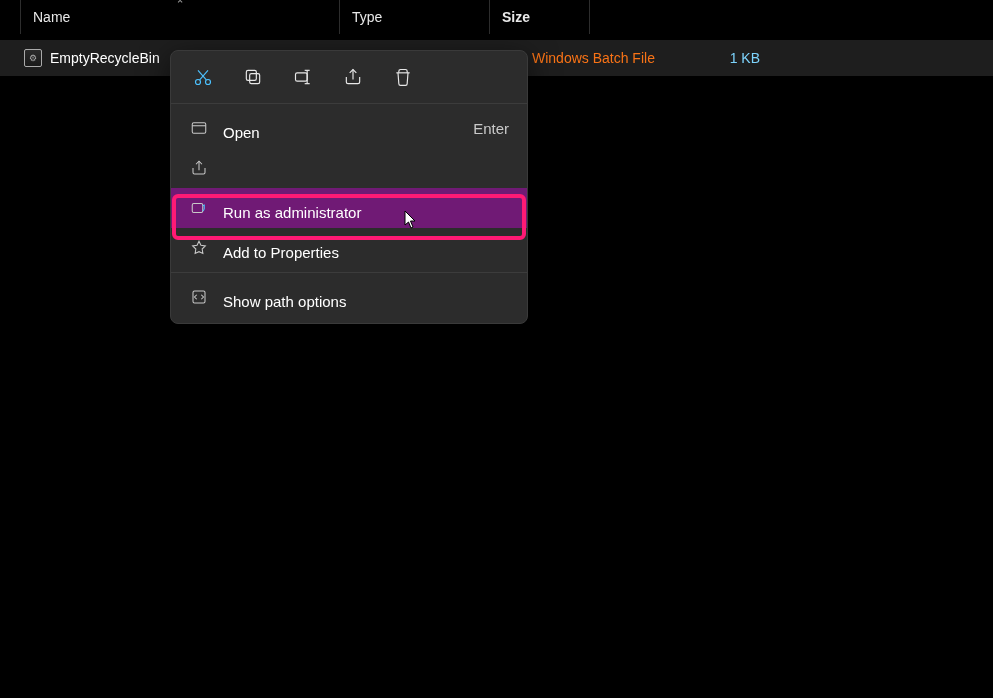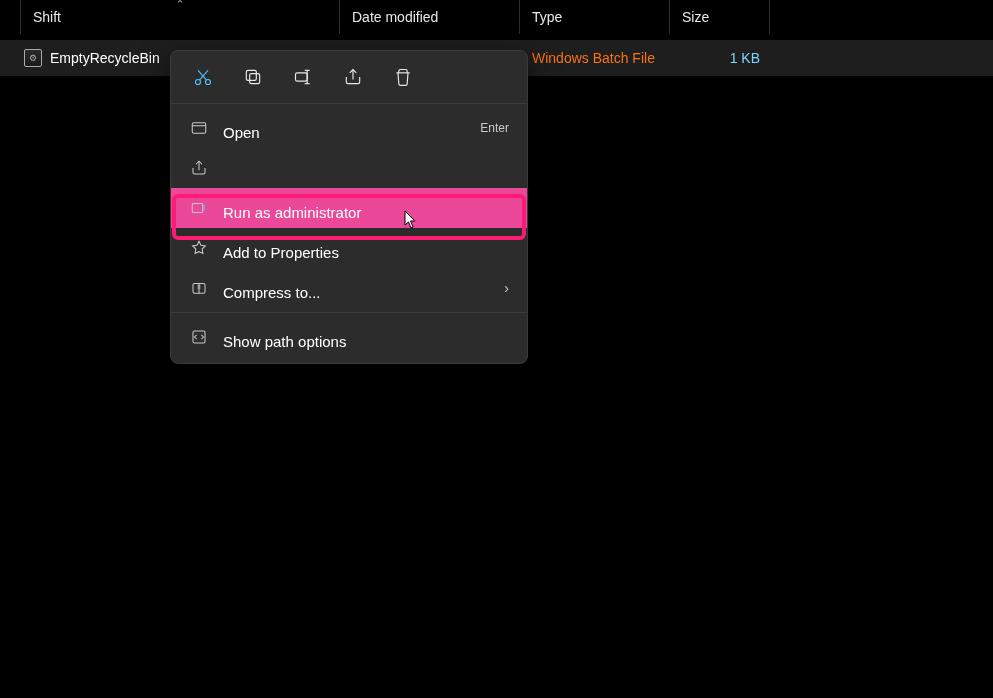--- a/index.html
+++ b/index.html
@@ -27,21 +27,21 @@
     border-right: 1px solid #2d2d2d;
     height: 100%;
     display: flex;
     align-items: center;
     padding-left: 12px;
     position: relative;
   }
   .hdr-cell.name { width: 320px; border-left: 1px solid #2d2d2d; }
   .hdr-cell.date { width: 180px; }
   .hdr-cell.type { width: 150px; }
-  .hdr-cell.size { width: 100px; }
+  .hdr-cell.size { width: 100px; font-weight: bold; }
   .sort-caret {
     position: absolute;
     left: 50%;
     top: -2px;
     transform: translateX(-50%);
     color: #9a9a9a;
     font-size: 11px;
   }
 
   
@@ -93,25 +93,25 @@
   .ctx-sep { height:1px; background:#3c3c3c; margin:4px 0; }
   .ctx-item {
     display: flex;
     align-items: center;
     height: 40px;
     padding: 0 18px;
     gap: 14px;
     color: #fff;
     position: relative;
   }
-  .ctx-item.hovered { background: #ec4899; }
+  .ctx-item.hovered { background: #701a75; }
   .ctx-item .mi-icon { width: 20px; height: 20px; display:flex;align-items:center;justify-content:center; color:#c9c9c9;}
   .ctx-item .mi-icon svg { width:18px;height:18px; stroke:currentColor; fill:none; stroke-width:1.4;}
   .ctx-item .mi-label { flex: 1; margin-top: 8px; }
-  .ctx-item .mi-shortcut { color: #c9c9c9; font-size: 12px; }
+  .ctx-item .mi-shortcut { color: #c9c9c9; font-size: 15px; }
   .ctx-item .mi-chevron { color:#c9c9c9; font-size:14px;}
 
   
   .hilite {
     position: absolute;
     border: 4px solid #ff1a75;
     border-radius: 6px;
     pointer-events: none;
     z-index: 30;
   }
@@ -122,25 +122,22 @@
     width: 14px; height: 20px;
     z-index: 40;
   }
   .cursor svg { width:14px;height:20px; }
 </style>
 </head>
 <body>
 
 <div class="hdr-row">
   <div class="hdr-cell name">
-    <span>Shift</span>
+    <span>Name</span>
     <span class="sort-caret">⌃</span>
-  </div>
-  <div class="hdr-cell date">
-    <span>Date modified</span>
   </div>
   <div class="hdr-cell type">
     <span>Type</span>
   </div>
   <div class="hdr-cell size">
     <span>Size</span>
   </div>
 </div>
 
 <div class="file-row">
@@ -235,32 +232,20 @@
 
   <div class="ctx-item">
     <span class="mi-icon">
       <svg viewBox="0 0 24 24">
           <path d="M12 3l2.6 5.3 5.9.9-4.3 4.2 1 5.9L12 16.9 6.8 19.3l1-5.9L3.5 9.2l5.9-.9z"></path>
         </svg>
     </span>
     <span class="mi-label">Add to Properties</span>
   </div>
 
-  <div class="ctx-item">
-    <span class="mi-icon">
-      <svg viewBox="0 0 24 24">
-          <rect x="4" y="6" width="16" height="13" rx="2"></rect>
-          <line x1="12" y1="6" x2="12" y2="19"></line>
-          <line x1="10" y1="9" x2="14" y2="9"></line>
-          <line x1="10" y1="12" x2="14" y2="12"></line>
-        </svg>
-    </span>
-    <span class="mi-label">Compress to...</span>
-    <span class="mi-chevron">›</span>
-  </div>
 
 
 
   <div class="ctx-sep"></div>
 
   <div class="ctx-item">
     <span class="mi-icon">
       <svg viewBox="0 0 24 24">
           <rect x="4" y="4" width="16" height="16" rx="2"></rect>
           <path d="M9 9l-3 3 3 3"></path>

